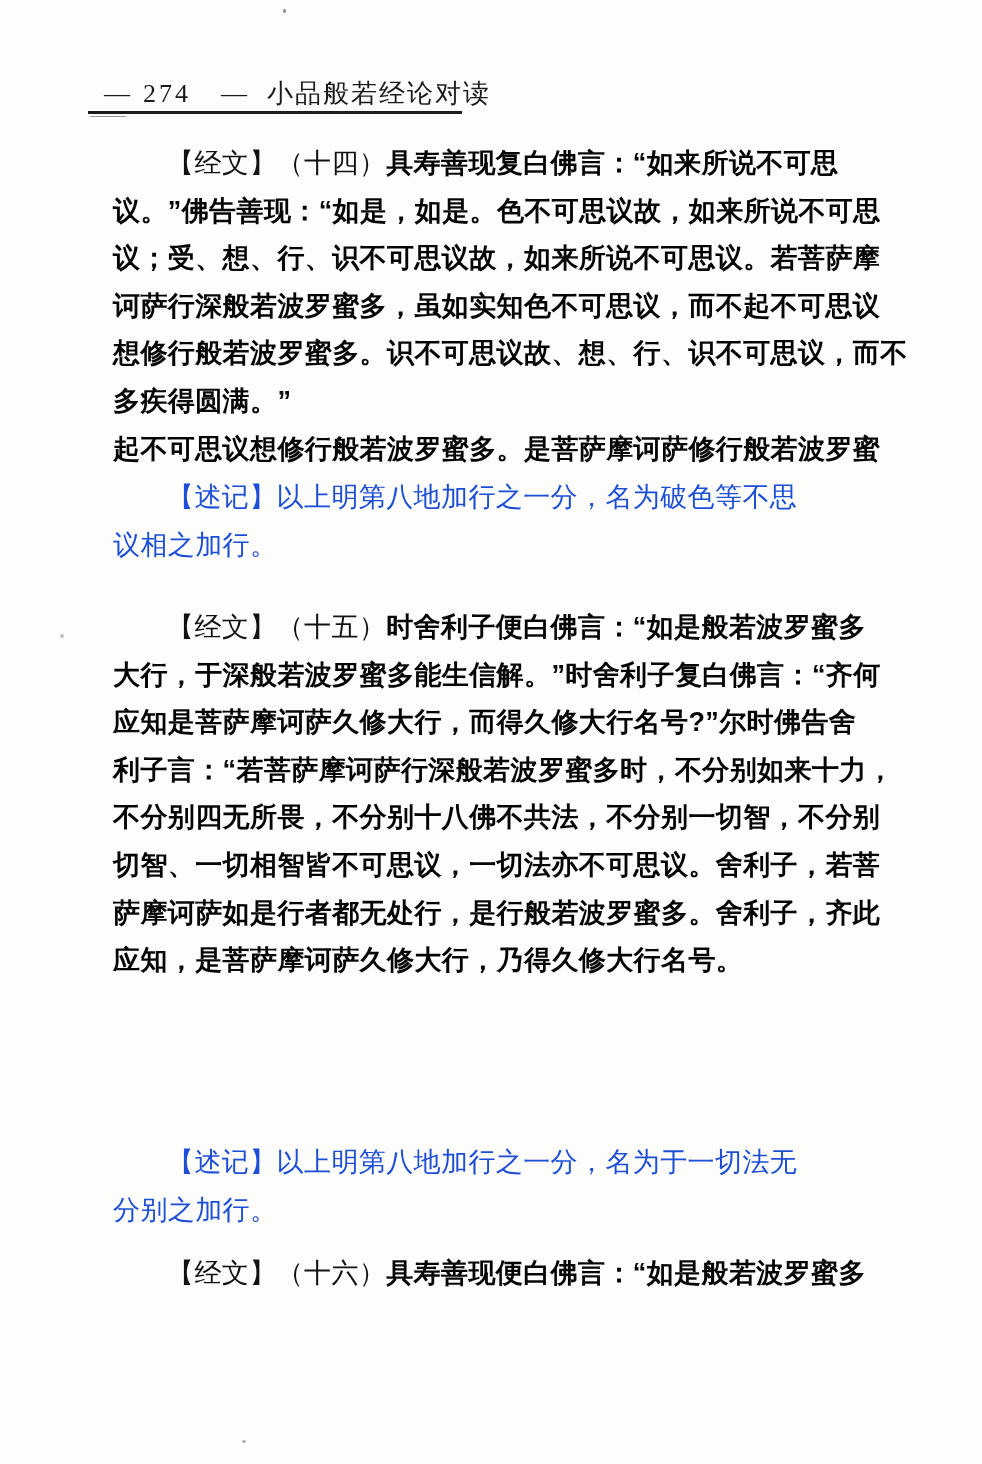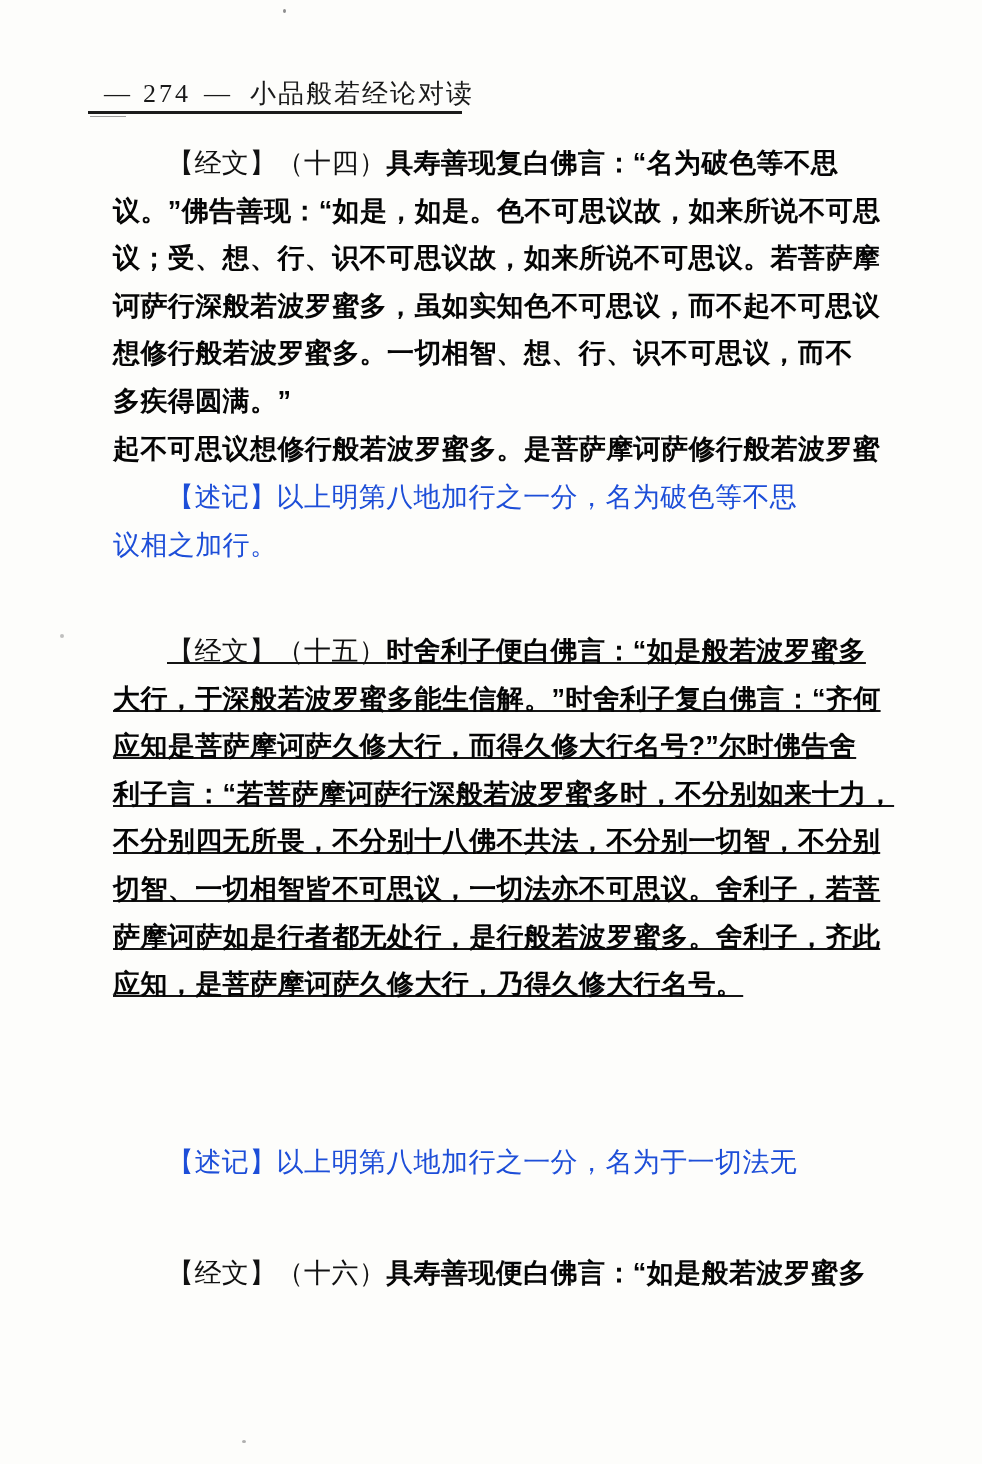--- a/index.html
+++ b/index.html
@@ -18,21 +18,21 @@
     left: 104px;
     top: 76px;
     display: flex;
     align-items: baseline;
     font-family: "Liberation Serif", serif;
     font-size: 26px;
     color: #1a1a1a;
     white-space: nowrap;
   }
   .header .dash { letter-spacing: 0; margin-right: 13px; }
-  .header .pagenum { margin-right: 13px; letter-spacing: 3px; }
+  .header .pagenum { margin-right: 30px; letter-spacing: 3px; }
   .header .dash2 { margin-right: 20px; }
   .header .book-title { letter-spacing: 2px; }
   .header-rule {
     position: absolute;
     left: 88px;
     top: 111px;
     width: 374px;
     height: 3px;
     background: #1c1c1c;
   }
@@ -68,21 +68,21 @@
     font-weight: 400;
     color: #111;
   }
   .para.commentary .line {
     font-family: "Liberation Serif", "DejaVu Serif", serif;
     font-weight: 400;
     color: #1d4ed8;
   }
   .p1 { top: 140px; }
   .p2 { top: 474px; }
-  .p3 { top: 628px; text-decoration: underline; }
+  .p3 { top: 604px; }
   .p4 { top: 1139px; }
   .p5 { top: 1250px; }
   
   .speck { position: absolute; background: #8d8d8d; border-radius: 50%; }
   .speck-a { left: 283px; top: 9px;  width: 3px; height: 4px; }
   .speck-b { left: 60px;  top: 634px; width: 4px; height: 4px; opacity: .55; }
   .speck-c { left: 242px; top: 1440px; width: 4px; height: 3px; opacity: .7; }
 </style>
 </head>
 <body>
@@ -92,25 +92,25 @@
   <div class="header">
     <span class="dash">—</span>
     <span class="pagenum">274</span>
     <span class="dash dash2">—</span>
     <span class="book-title">小品般若经论对读</span>
   </div>
   <div class="header-rule"></div>
   <div class="header-rule-frag"></div>
 
   <div class="para sutra p1">
-    <div class="line first"><span class="label">【经文】（十四）</span><span>具寿善现复白佛言：“名为破色等不思</span></div>
+    <div class="line first"><span class="label">【经文】（十四）</span><span>具寿善现复白佛言：“如来所说不可思</span></div>
     <div class="line">议。”佛告善现：“如是，如是。色不可思议故，如来所说不可思</div>
     <div class="line">议；受、想、行、识不可思议故，如来所说不可思议。若菩萨摩</div>
     <div class="line">诃萨行深般若波罗蜜多，虽如实知色不可思议，而不起不可思议</div>
-    <div class="line">想修行般若波罗蜜多。一切相智、想、行、识不可思议，而不</div>
+    <div class="line">想修行般若波罗蜜多。识不可思议故、想、行、识不可思议，而不</div>
     <div class="line">多疾得圆满。”</div>
     <div class="line">起不可思议想修行般若波罗蜜多。是菩萨摩诃萨修行般若波罗蜜</div>
   </div>
 
   <div class="para commentary p2">
     <div class="line first"><span class="label">【述记】</span><span>以上明第八地加行之一分，名为破色等不思</span></div>
     <div class="line">议相之加行。</div>
   </div>
 
   <div class="para sutra p3">
@@ -119,20 +119,21 @@
     <div class="line">应知是菩萨摩诃萨久修大行，而得久修大行名号?”尔时佛告舍</div>
     <div class="line">利子言：“若菩萨摩诃萨行深般若波罗蜜多时，不分别如来十力，</div>
     <div class="line">不分别四无所畏，不分别十八佛不共法，不分别一切智，不分别</div>
     <div class="line">切智、一切相智皆不可思议，一切法亦不可思议。舍利子，若菩</div>
     <div class="line">萨摩诃萨如是行者都无处行，是行般若波罗蜜多。舍利子，齐此</div>
     <div class="line">应知，是菩萨摩诃萨久修大行，乃得久修大行名号。</div>
   </div>
 
   <div class="para commentary p4">
     <div class="line first"><span class="label">【述记】</span><span>以上明第八地加行之一分，名为于一切法无</span></div>
+    <div class="line">分别之加行。</div>
   </div>
 
   <div class="para sutra p5">
     <div class="line first"><span class="label">【经文】（十六）</span><span>具寿善现便白佛言：“如是般若波罗蜜多</span></div>
   </div>
 
   <div class="speck speck-a"></div>
   <div class="speck speck-b"></div>
   <div class="speck speck-c"></div>
 

